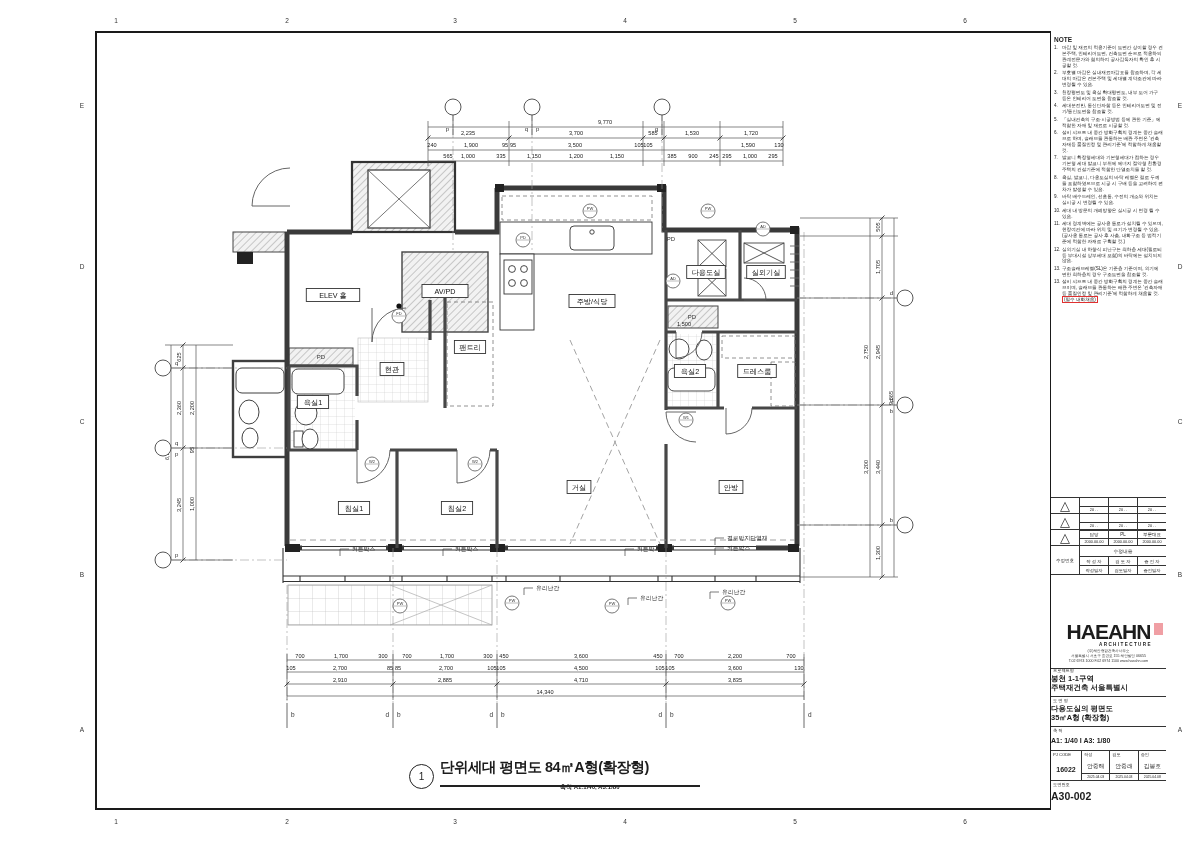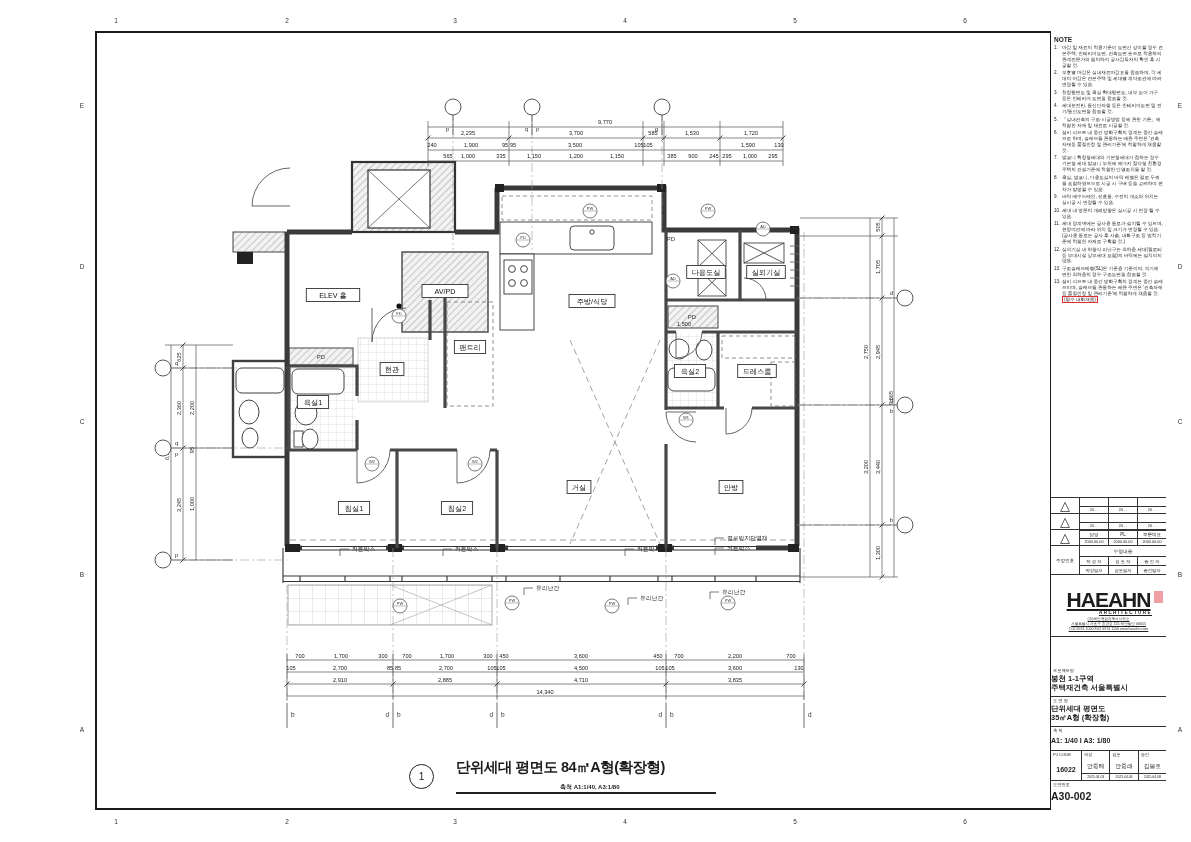--- a/index.html
+++ b/index.html
@@ -49,22 +49,22 @@
   .pj-col:last-child{border-right:none;}
   .pj-role{font-size:4.2px;padding:1px 0 0 2px;height:7px;}
   .pj-name{font-size:5.8px;text-align:center;flex:1;display:flex;align-items:center;justify-content:center;}
   .pj-date{font-size:3.4px;text-align:center;border-top:1px solid #333;padding:1px 0;}
   .pj-code{font-size:7px;font-weight:bold;text-align:center;flex:1;display:flex;align-items:center;justify-content:center;}
   .dwgno{font-size:10.5px;font-weight:bold;margin-top:9px;}
   .redmark{background:rgba(228,80,90,.55);}
   
   .mtitle-circle{left:409px;top:764px;width:23px;height:23px;border:1.2px solid #222;border-radius:50%;
                  font-size:10px;display:flex;align-items:center;justify-content:center;}
-  .mtitle{left:440px;top:758px;width:260px;border-bottom:2px solid #222;padding-bottom:15px;
-          font-size:14.5px;font-weight:bold;letter-spacing:-0.5px;margin-left:16px;}
+  .mtitle{left:440px;top:758px;width:260px;border-bottom:2px solid #222;padding-bottom:8px;
+          font-size:14.5px;font-weight:bold;letter-spacing:-0.5px;}
   .mtitle-scale{left:560px;top:783px;font-size:6px;font-weight:bold;color:#222;}
   svg text{font-family:"Liberation Sans","DejaVu Sans",sans-serif;}
 </style>
 </head>
 <body>
 
 <div class="sheet">
 
   <svg id="plan-svg" class="abs" style="left:0;top:0" width="1191" height="842" viewBox="0 0 1191 842">
     <defs>
@@ -617,42 +617,42 @@
           </div>
         <div class="mod-cells2" id="mod-dates">
             <div>작성일자</div>
             <div>검토일자</div>
             <div>승인일자</div>
           </div>
       </div>
     </div>
   </div>
 
-  <div class="abs" style="left:1051px;top:583px;width:115px;height:54px;border-bottom:1px solid #333;box-sizing:border-box;text-decoration:underline;">
+  <div class="abs" style="left:1051px;top:615px;width:115px;height:54px;border-bottom:1px solid #333;box-sizing:border-box;">
     <div class="logo">HAEAHN</div>
     <div class="logo-sub">ARCHITECTURE</div>
     <div class="abs redmark" style="left:103px;top:8px;width:9px;height:12px;"></div>
     <div class="addr">
       <div>(주)해안종합건축사사무소</div>
       <div>서울특별시 서초구 효령로 155 해안빌딩 06655</div>
       <div>T.02 6974 1000  F.02 6974 1100  www.haeahn.com</div>
     </div>
   </div>
 
   <div class="abs" style="left:1051px;top:667px;width:115px;height:30px;border-bottom:1px solid #333;box-sizing:border-box;">
     <div class="tb-label">프로젝트명</div>
     <div class="tb-center tb-proj">
       <div>봉천 1-1구역</div>
       <div>주택재건축 서울특별시</div>
     </div>
   </div>
   <div class="abs" style="left:1051px;top:697px;width:115px;height:30px;border-bottom:1px solid #333;box-sizing:border-box;">
     <div class="tb-label">도 면 명</div>
     <div class="tb-center tb-proj">
-      <div>단위세대 평면도</div>
+      <div>다용도실의 평면도</div>
       <div>35㎡A형 (확장형)</div>
     </div>
   </div>
   <div class="abs" style="left:1051px;top:727px;width:115px;height:24px;border-bottom:1px solid #333;box-sizing:border-box;">
     <div class="tb-label">축  척</div>
     <div class="tb-center tb-scale">A1: 1/40  I  A3: 1/80</div>
   </div>
 
   <div class="abs" style="left:1051px;top:751px;width:115px;height:30px;border-bottom:1px solid #333;box-sizing:border-box;">
     <div class="pj-grid" id="pj-grid">

